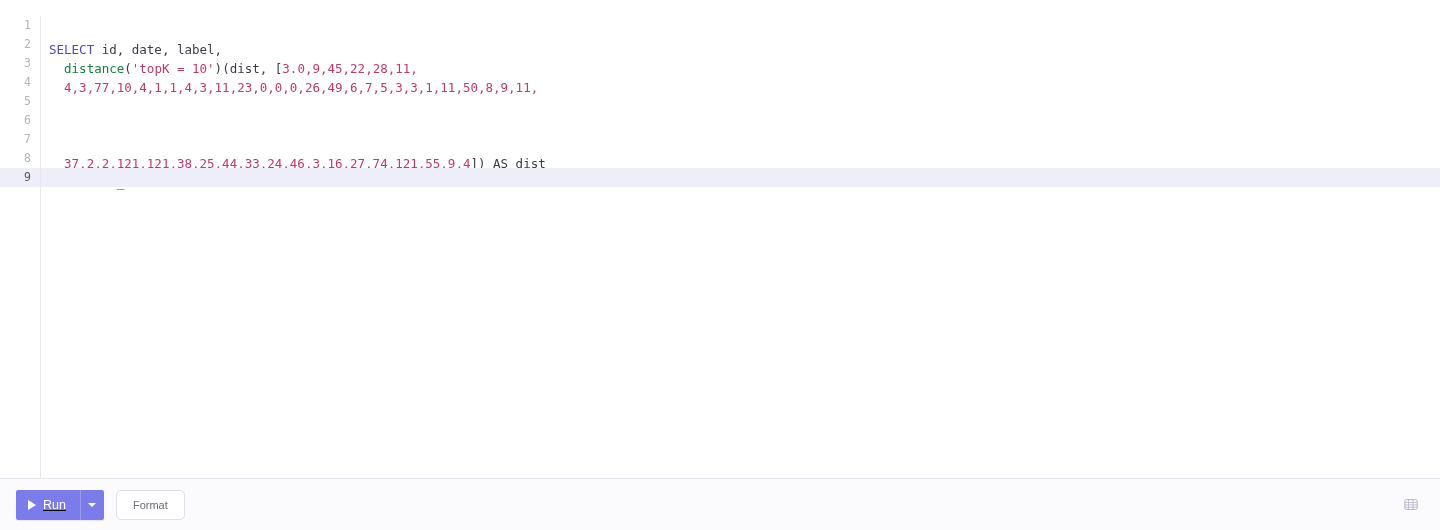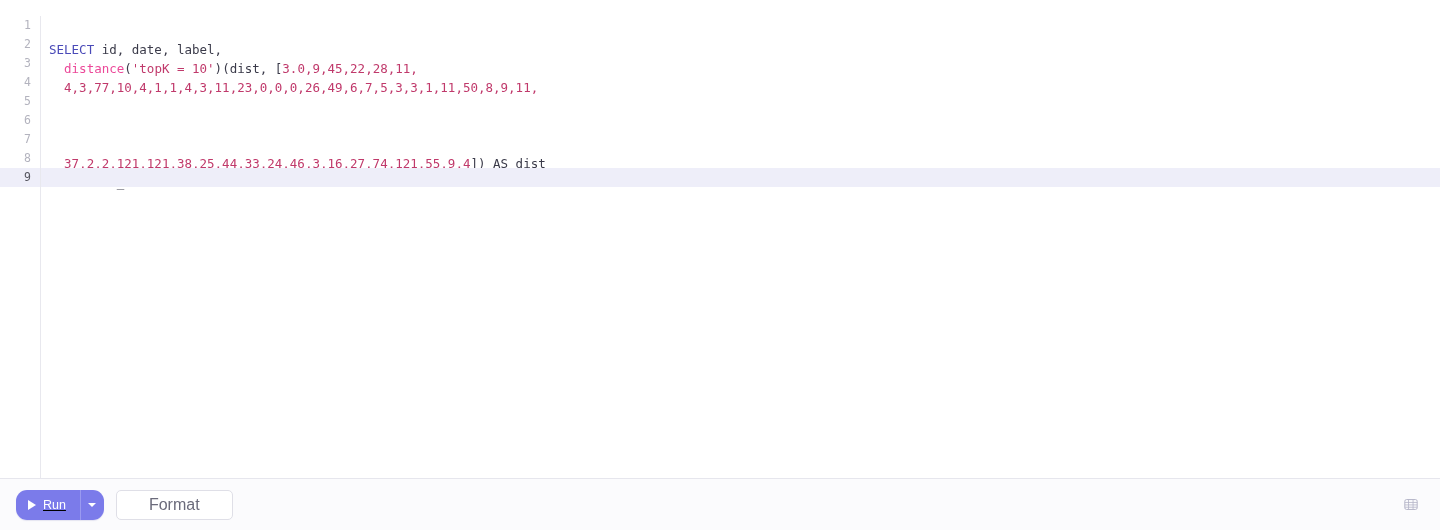--- a/index.html
+++ b/index.html
@@ -77,42 +77,42 @@
   .code-text {
     flex: 1 1 auto;
     padding-left: 9px;
     white-space: pre;
     overflow: hidden;
     margin-top: 48px;
   }
 
   
   .tok-kw   { color: #4a4ab8; }
-  .tok-fn   { color: #ec4899; }
+  .tok-fn   { color: #15803d; }
   .tok-str  { color: #c0396b; }
   .tok-num  { color: #c0396b; }
   .tok-plain{ color: #3b3b4a; }
   .tok-punc { color: #3b3b4a; }
 
   
   .toolbar {
     flex: 0 0 52px;
     height: 52px;
     background: #fbfbfd;
     border-top: 1px solid #e6e6ed;
     display: flex;
     align-items: center;
     padding: 0 16px;
     gap: 12px;
   }
 
   .run-group {
     display: inline-flex;
     height: 30px;
-    border-radius: 11px;
+    border-radius: 2px;
     overflow: hidden;
     box-shadow: 0 1px 1px rgba(80,80,160,0.13);
     text-decoration: underline;
   }
   .run-btn {
     display: inline-flex;
     align-items: center;
     gap: 7px;
     background: #7b7bea;
     color: #ffffff;
@@ -145,26 +145,26 @@
   .caret-glyph {
     display: block;
     width: 0; height: 0;
     border-top: 4px solid #ffffff;
     border-left: 4px solid transparent;
     border-right: 4px solid transparent;
   }
 
   .format-btn {
     height: 30px;
-    padding: 0 32px;
+    padding: 0 16px;
     background: #ffffff;
     border: 1px solid #dfdfe7;
     border-radius: 5px;
     color: #6b6b7b;
-    font-size: 16px;
+    font-size: 11px;
     font-family: "Liberation Sans", sans-serif;
     cursor: pointer;
   }
 
   .toolbar-spacer { flex: 1 1 auto; }
 
   .kbd-icon-btn {
     width: 26px; height: 24px;
     display: inline-flex;
     align-items: center;

